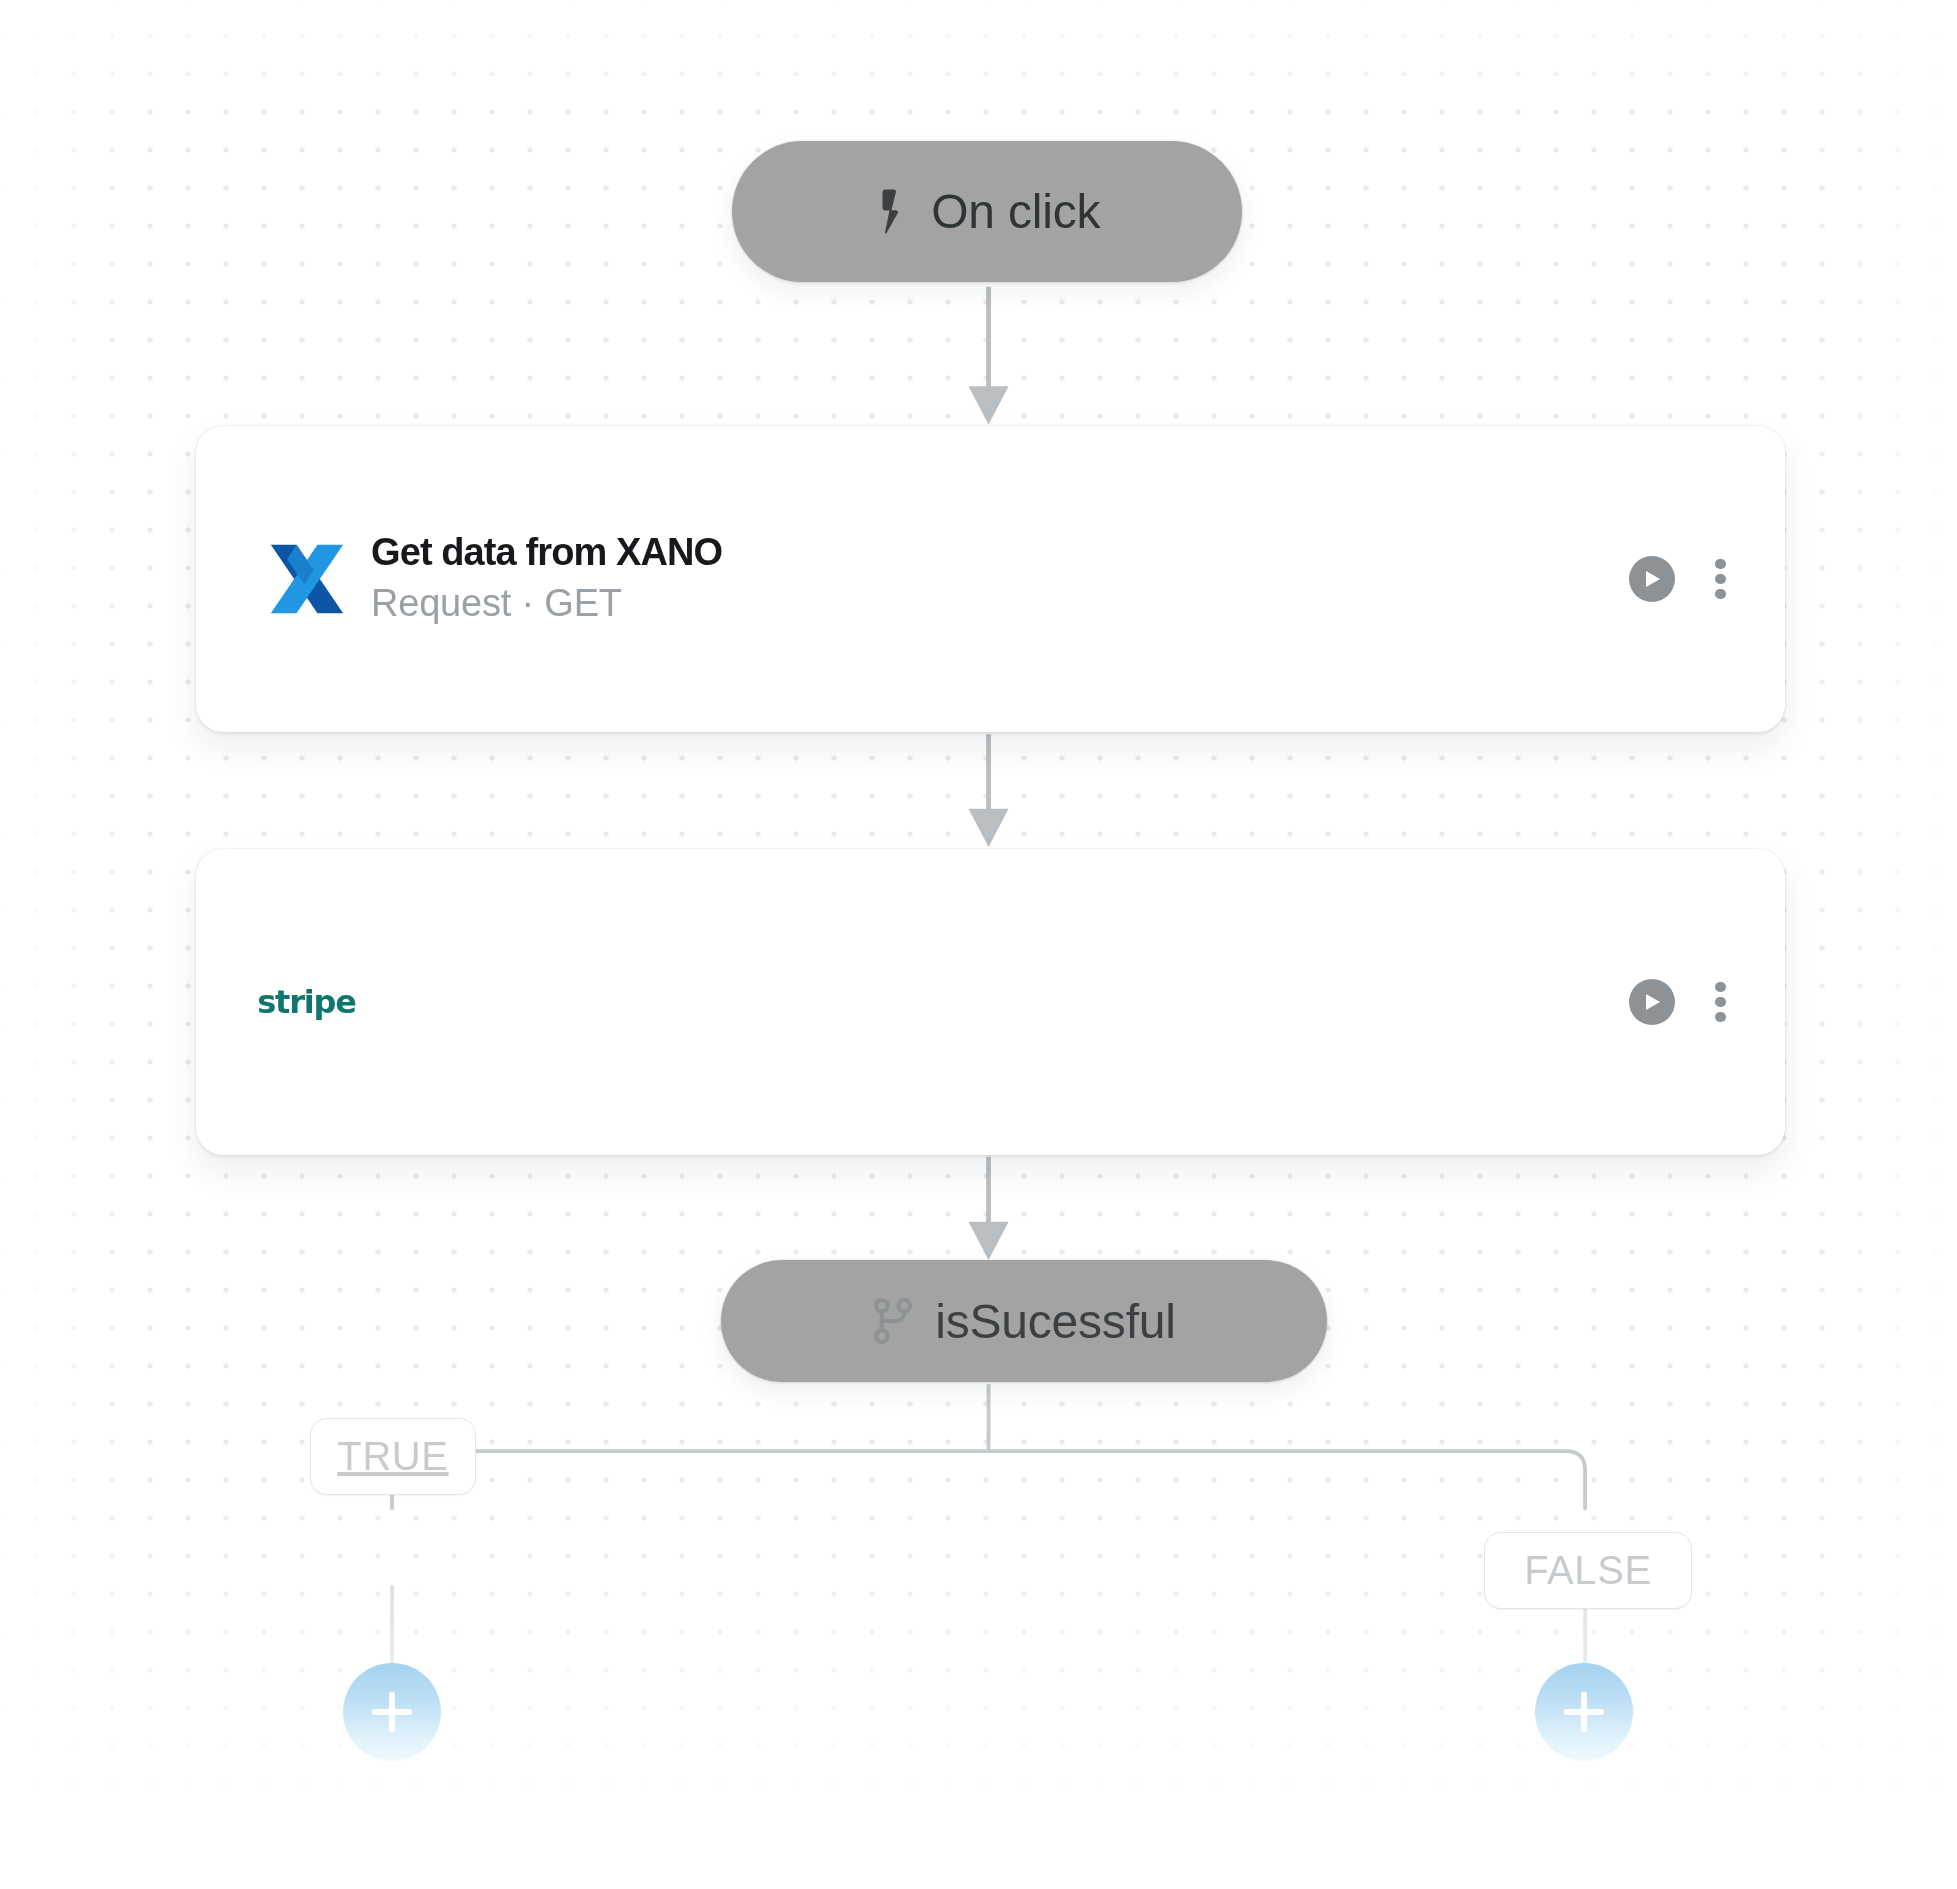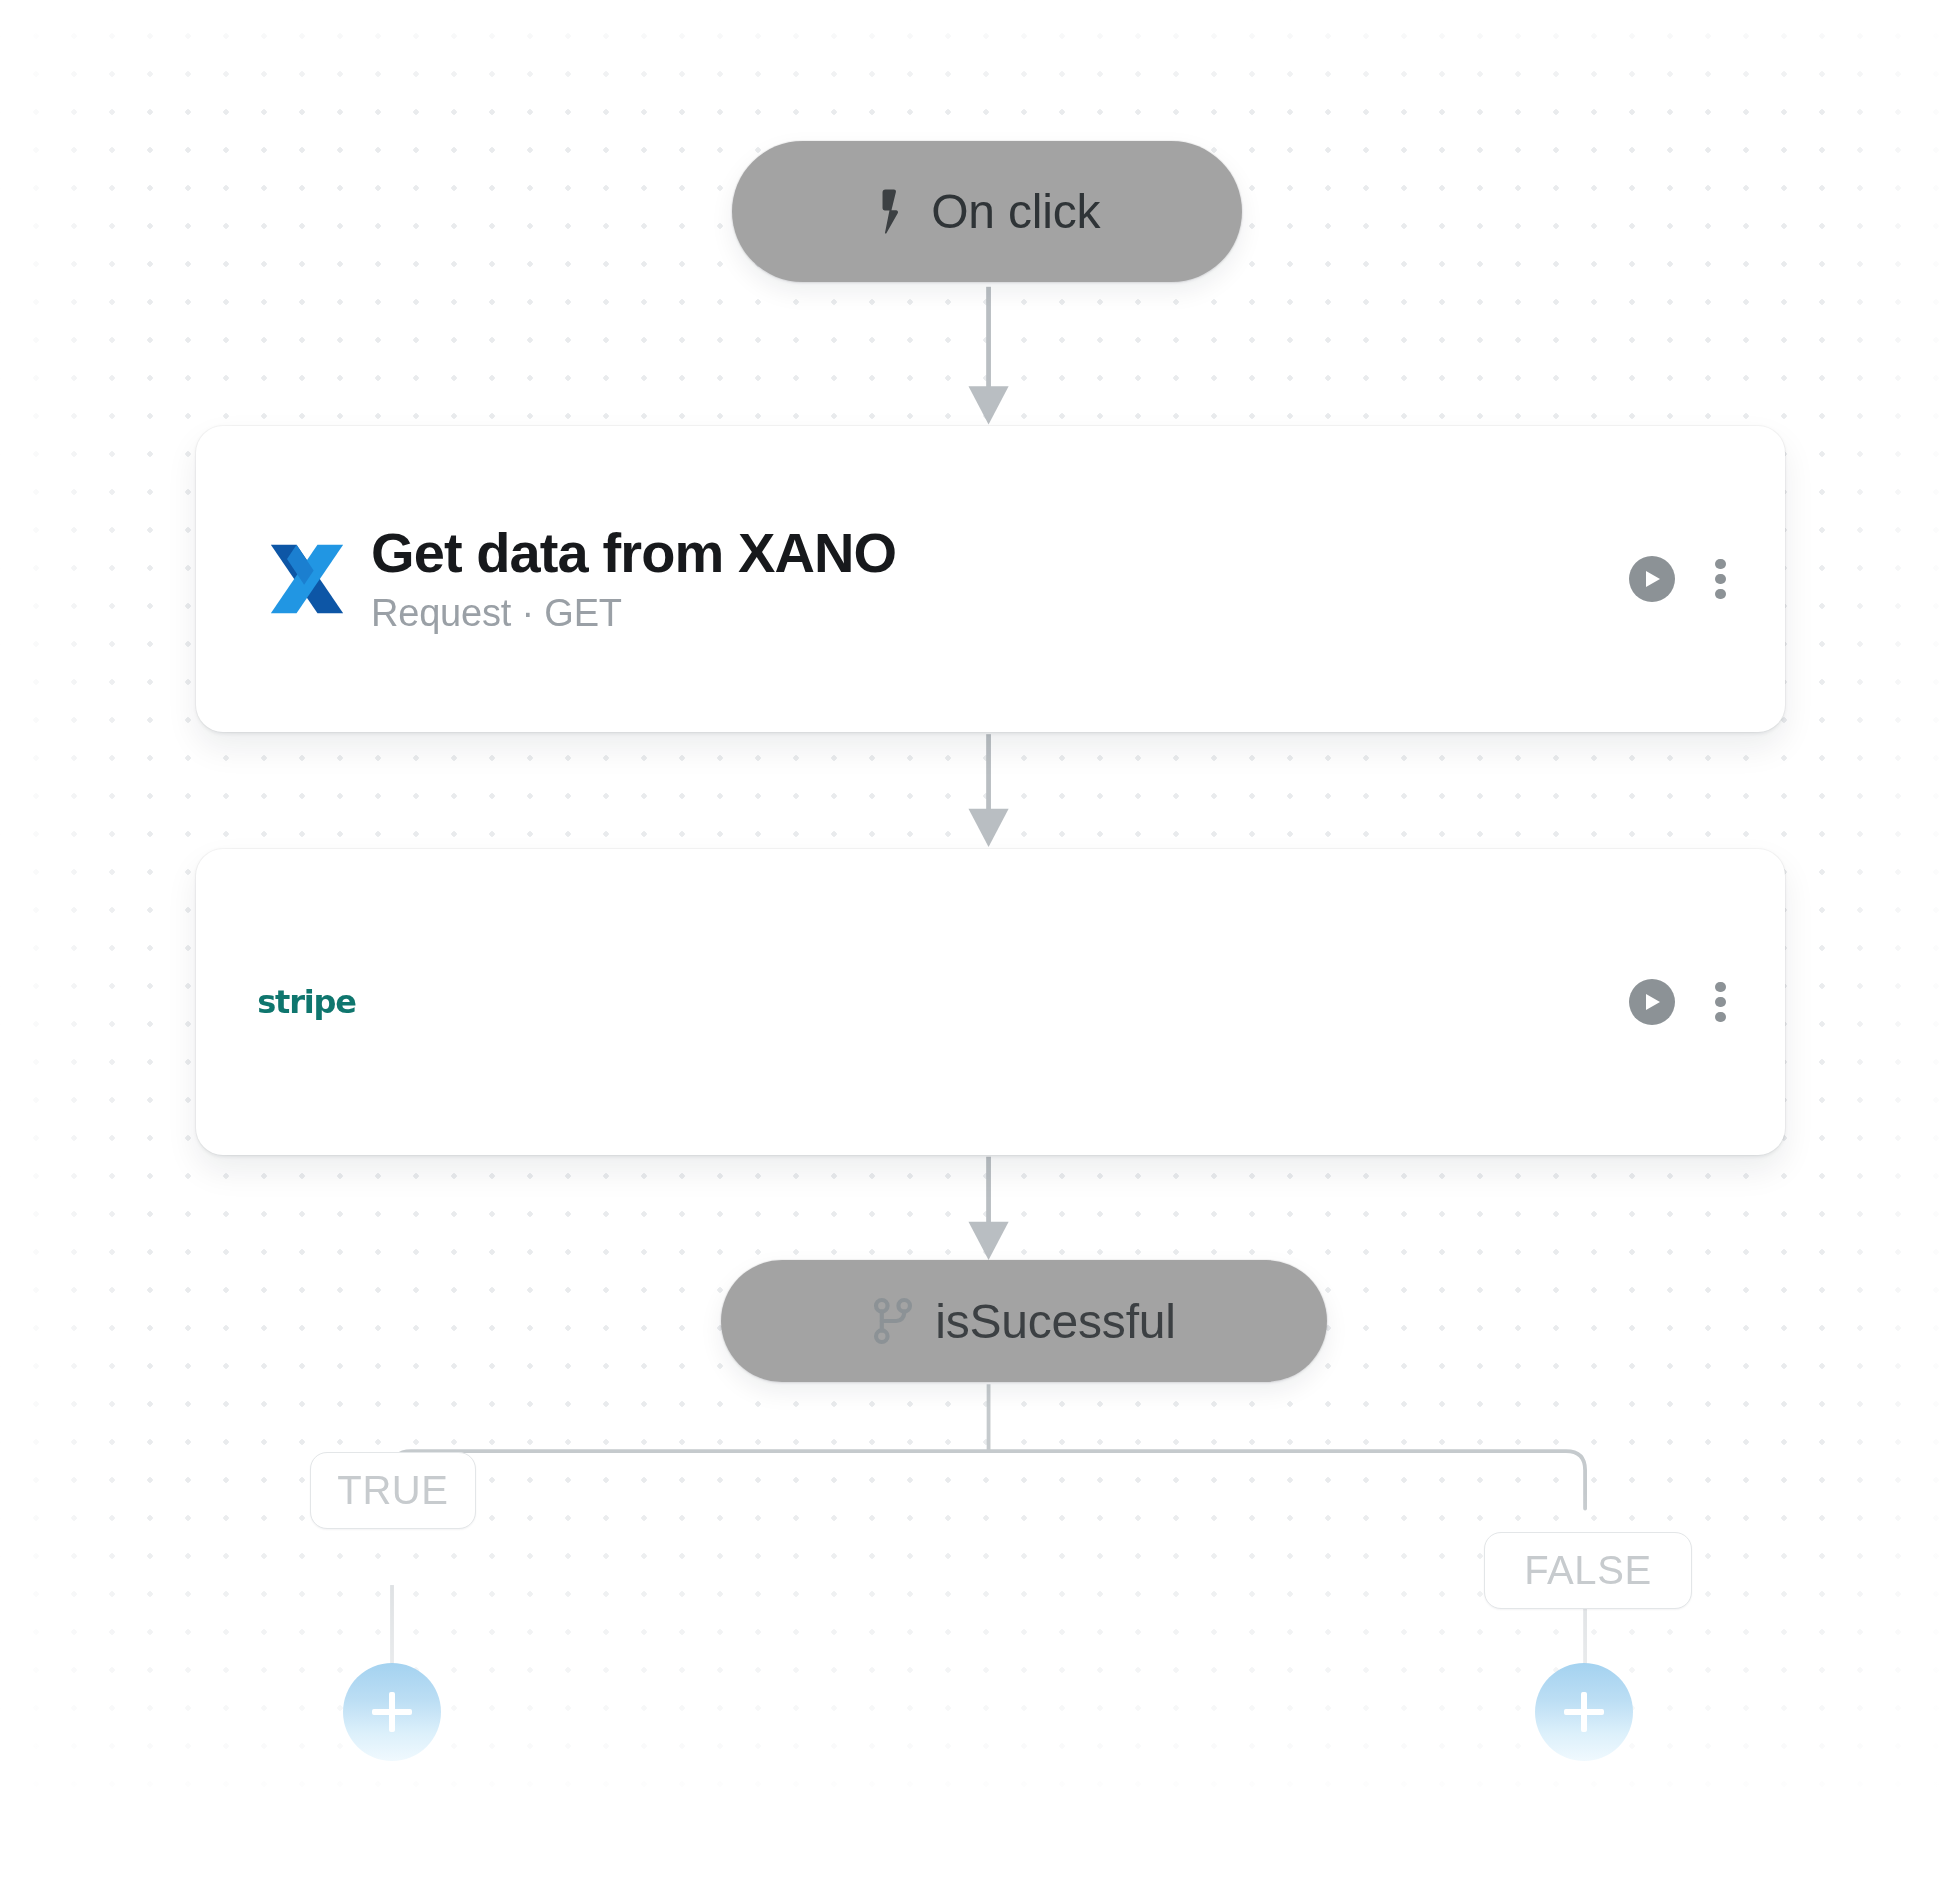--- a/index.html
+++ b/index.html
@@ -113,21 +113,21 @@
     align-items: center;
     justify-content: center;
   }
   .card-body {
     position: absolute;
     left: 175px;
     top: 50%;
     transform: translateY(-50%);
   }
   .card-title {
-    font-size: 56px;
+    font-size: 38px;
     font-weight: 700;
     color: #17191c;
     letter-spacing: -0.9px;
     line-height: 1.08;
     white-space: nowrap;
   }
   .card-subtitle {
     margin-top: 9px;
     font-size: 38px;
     font-weight: 400;
@@ -196,21 +196,21 @@
     align-items: center;
     justify-content: center;
     background: #ffffff;
     border: 1.9px solid #e3e6e8;
     border-radius: 17px;
     font-size: 40px;
     color: #c7cbce;
     letter-spacing: 0.6px;
     box-shadow: 0 1px 1.9px rgba(16,24,40,0.05);
   }
-  #badge-true  { left: 310px;  top: 1452px; width: 164px; height: 75px; }
+  #badge-true  { left: 310px;  top: 1418px; width: 164px; height: 75px; text-decoration: underline; }
   #badge-false { left: 1484px; top: 1508px; width: 206px; height: 75px; margin-top: 24px; }
 
   
   .add-btn {
     position: absolute;
     width: 98px;
     height: 98px;
     border-radius: 50%;
     background: linear-gradient(180deg, #a4d2f0 0%, #bcdef4 38%, #dcf0fb 72%, #f0f9fe 100%);
     display: flex;

